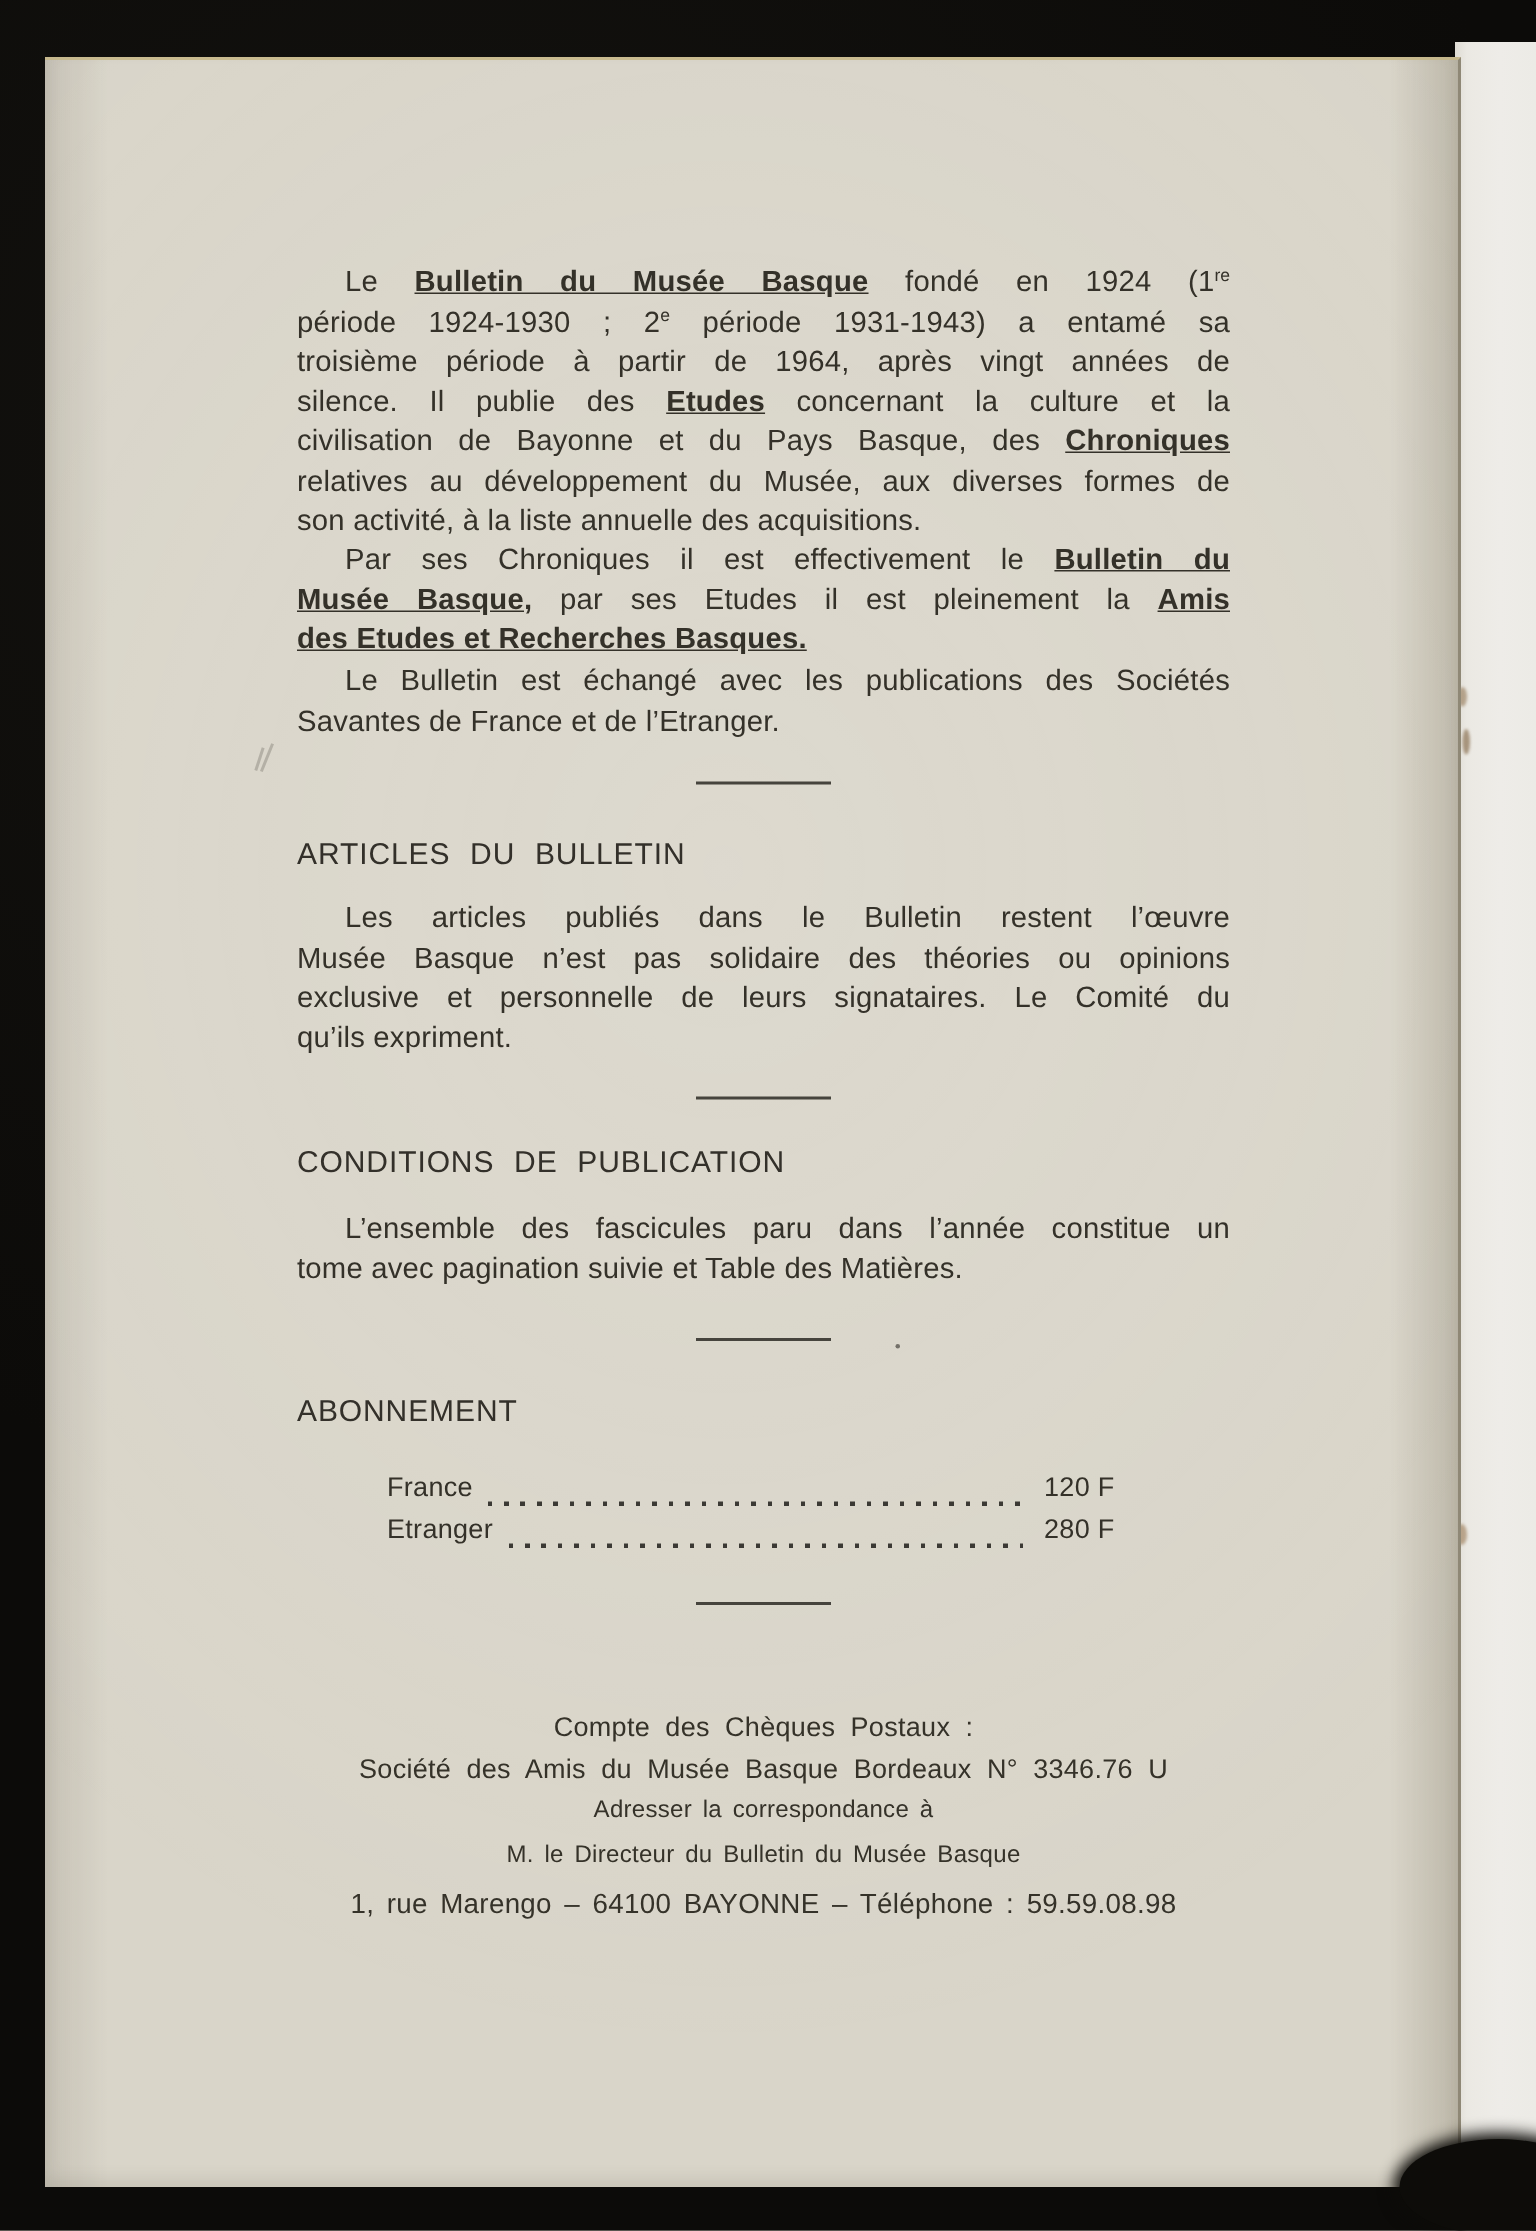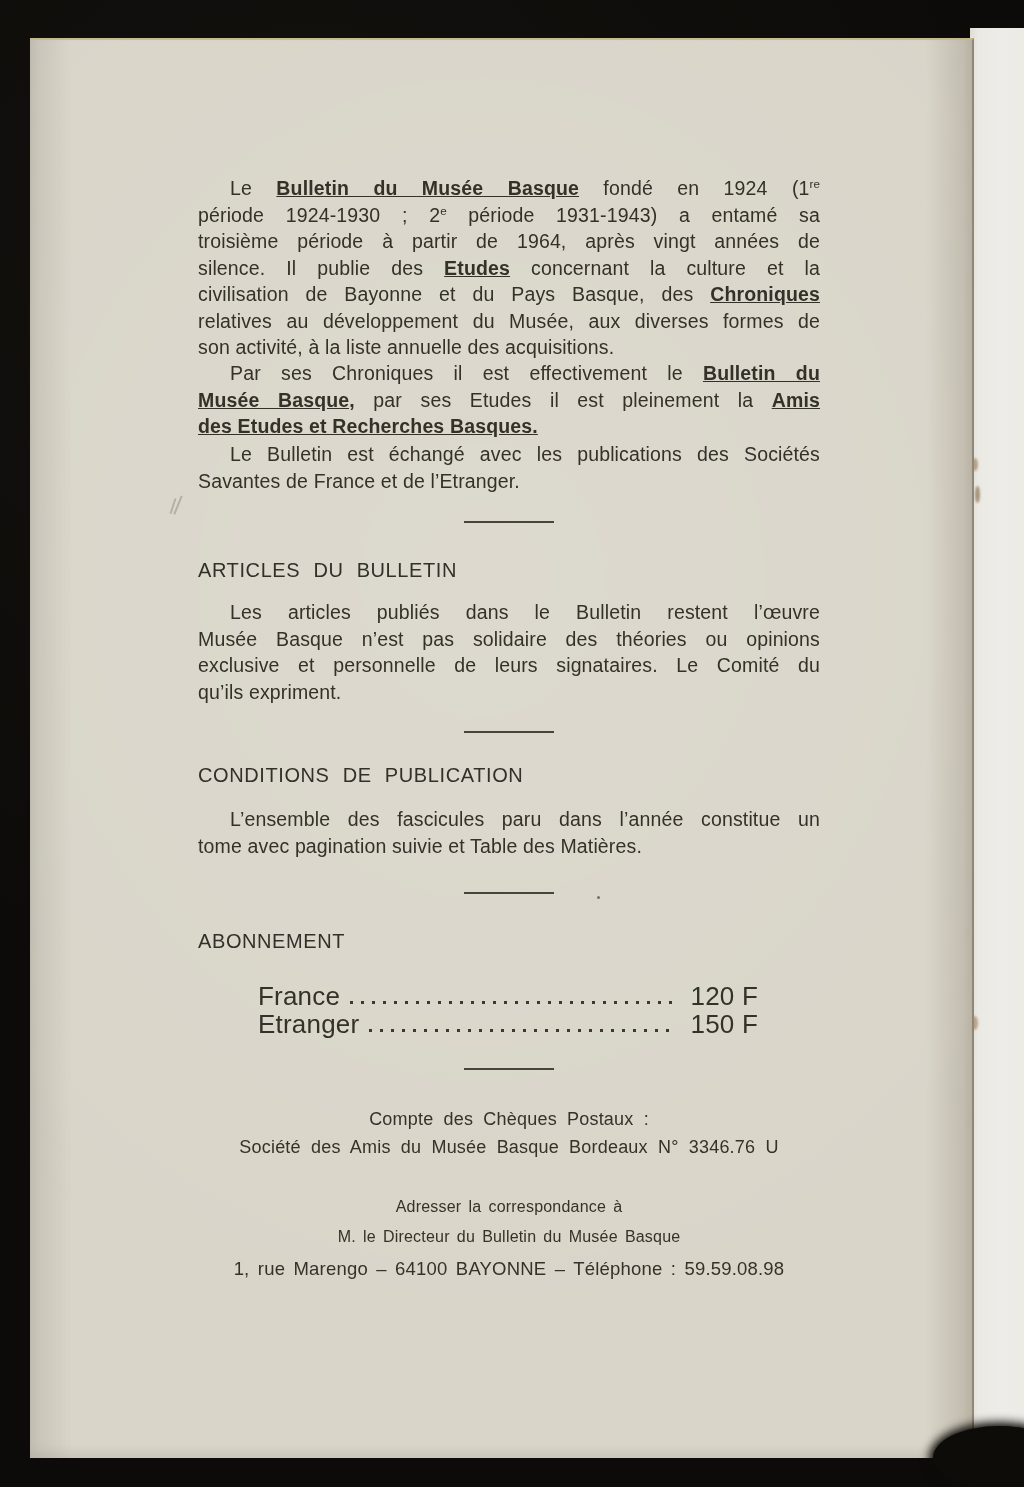--- a/index.html
+++ b/index.html
@@ -43,27 +43,27 @@
   .b{font-weight:700;text-decoration:underline;}
   sup{font-size:.6em;line-height:0;vertical-align:7px;letter-spacing:0;}
   .heading{
     font-size:20px;line-height:26px;text-align:left;
     letter-spacing:.6px;word-spacing:7px;color:#33302a;
   }
   .divider{position:absolute;left:266px;width:90px;height:2px;background:#46443d;}
   .ink-dot{position:absolute;left:399px;top:856px;width:3px;height:3px;background:rgba(62,59,52,.65);border-radius:50%;}
   
   .rates{left:60px;right:62px;}
-  .rate-row{display:flex;align-items:baseline;height:28px;font-size:26px;letter-spacing:.2px;}
+  .rate-row{display:flex;align-items:baseline;height:28px;font-size:18px;letter-spacing:.2px;}
   .leader{flex:1;align-self:flex-end;height:3px;margin:0 14px 5px 10px;
     background:repeating-linear-gradient(to right,#3b3934 0 3px,rgba(0,0,0,0) 3px 11px);}
-  .price{min-width:62px;text-align:center;}
+  .price{min-width:62px;text-align:left;}
   
   .fline{text-align:center;color:#353229;}
-  .f-small{font-size:18px;line-height:22px;word-spacing:5px;letter-spacing:.2px;}
+  .f-small{font-size:18px;line-height:22px;word-spacing:5px;letter-spacing:.2px;margin-top:32px;}
   .f-mid{font-size:16px;line-height:26px;word-spacing:2.5px;letter-spacing:.2px;}
   .f-addr{font-size:18.5px;line-height:22px;word-spacing:3px;letter-spacing:.2px;}
   
   .pencil-mark{position:absolute;left:136px;top:452px;width:20px;height:30px;opacity:.35;}
   .pencil-mark span{position:absolute;background:#6d6a60;width:1.5px;height:16px;display:block;}
   .pencil-mark .s1{left:6px;top:6px;transform:rotate(18deg);}
   .pencil-mark .s2{left:11px;top:3px;transform:rotate(22deg);height:20px;}
   .curl{position:absolute;left:933px;top:1426px;width:132px;height:64px;z-index:3;
     background:#0d0c09;border-radius:50%;box-shadow:0 0 10px 4px #0d0c09;}
 </style>
@@ -134,21 +134,21 @@
 
       <div class="block rates" style="top:941px">
         <div class="rate-row">
           <span>France</span>
           <span class="leader"></span>
           <span class="price">120 F</span>
         </div>
         <div class="rate-row">
           <span>Etranger</span>
           <span class="leader"></span>
-          <span class="price">150 F</span>
+          <span class="price">280 F</span>
         </div>
       </div>
 
       <div class="divider" style="top:1028px"></div>
 
       <div class="block fline f-small" style="top:1068px">Compte des Chèques Postaux :</div>
       <div class="block fline f-small" style="top:1096px">Société des Amis du Musée Basque Bordeaux N° 3346.76 U</div>
 
       <div class="block fline f-mid" style="top:1154px">Adresser la correspondance à</div>
       <div class="block fline f-mid" style="top:1184px">M. le Directeur du Bulletin du Musée Basque</div>

